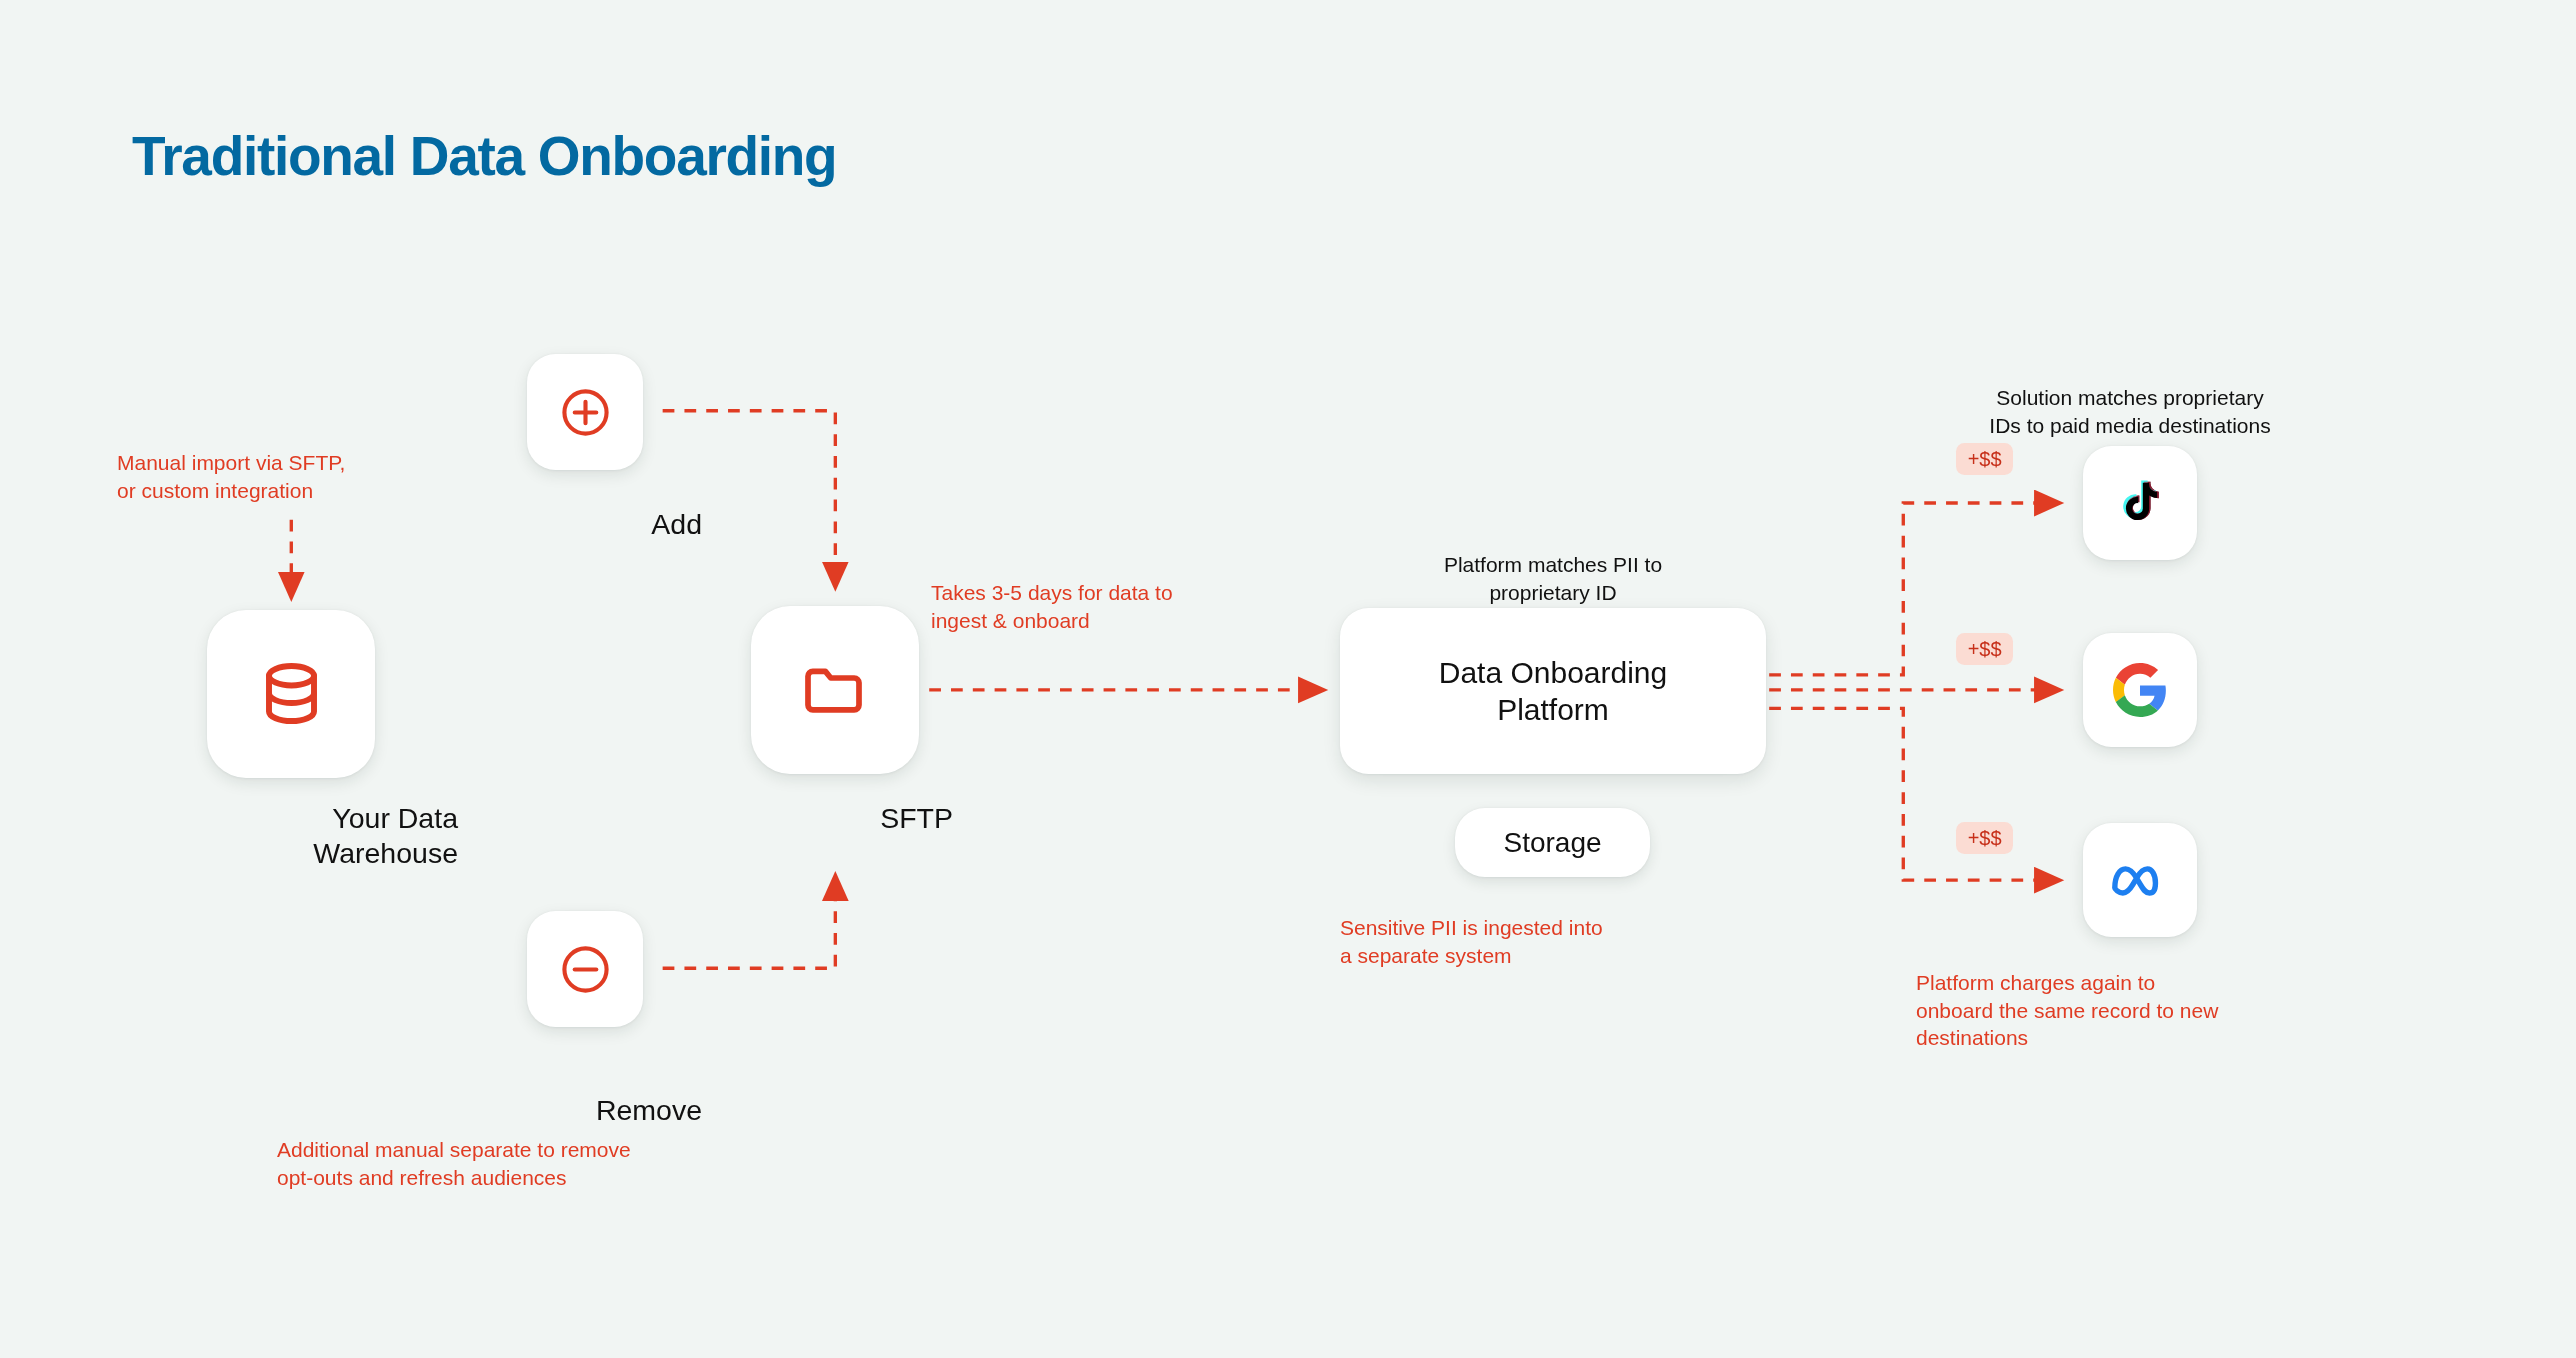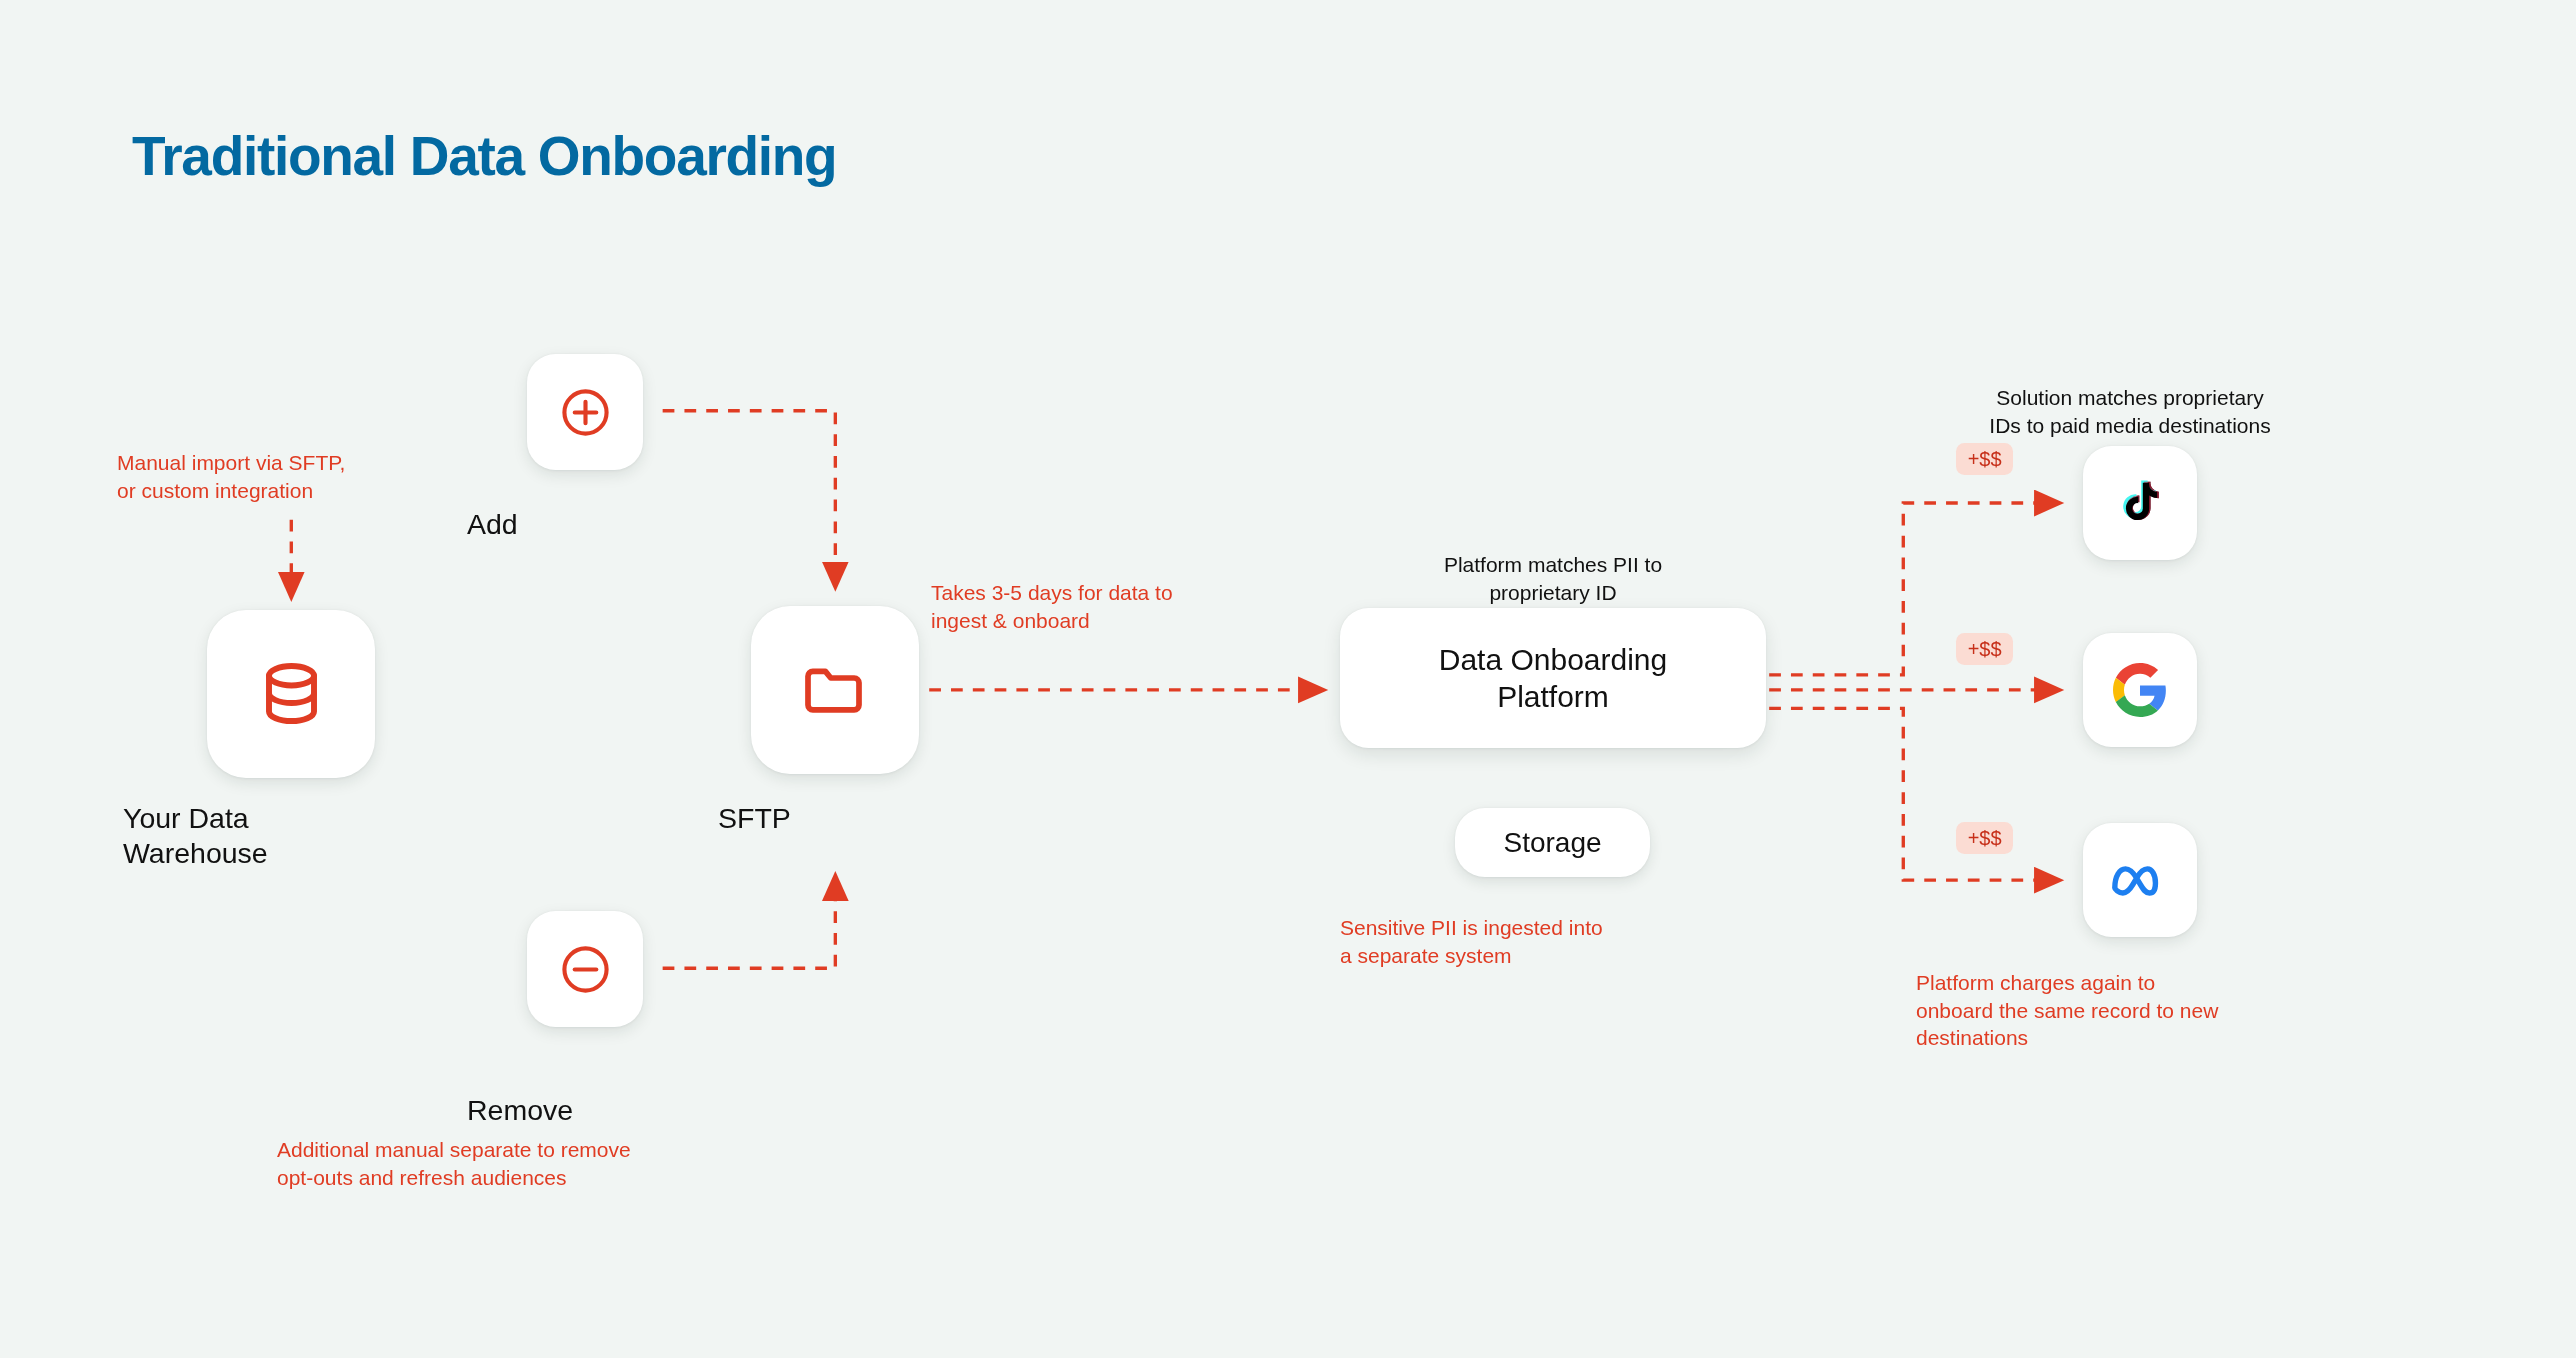--- a/index.html
+++ b/index.html
@@ -56,21 +56,21 @@
   }
   .tile.dest {
     width: 114px;
     height: 114px;
     border-radius: 28.5px;
   }
 
   
   .caption {
     position: absolute;
-    text-align: left;
+    text-align: right;
     font-size: 28.5px;
     line-height: 1.22;
     color: #111;
     white-space: pre-line;
   }
 
   
   .note {
     position: absolute;
     text-align: left;
@@ -89,21 +89,21 @@
     white-space: pre-line;
     margin-top: 44px;
   }
 
   
   .platform-box {
     position: absolute;
     left: 1340px;
     top: 608px;
     width: 426px;
-    height: 140px;
+    height: 166px;
     background: #ffffff;
     border-radius: 28.5px;
     box-shadow: 0 6.7px 18.4px rgba(20,40,30,0.10), 0 0.8px 2.5px rgba(20,40,30,0.06);
     display: flex;
     align-items: center;
     justify-content: center;
     text-align: center;
     font-size: 30px;
     line-height: 1.25;
     white-space: pre-line;

